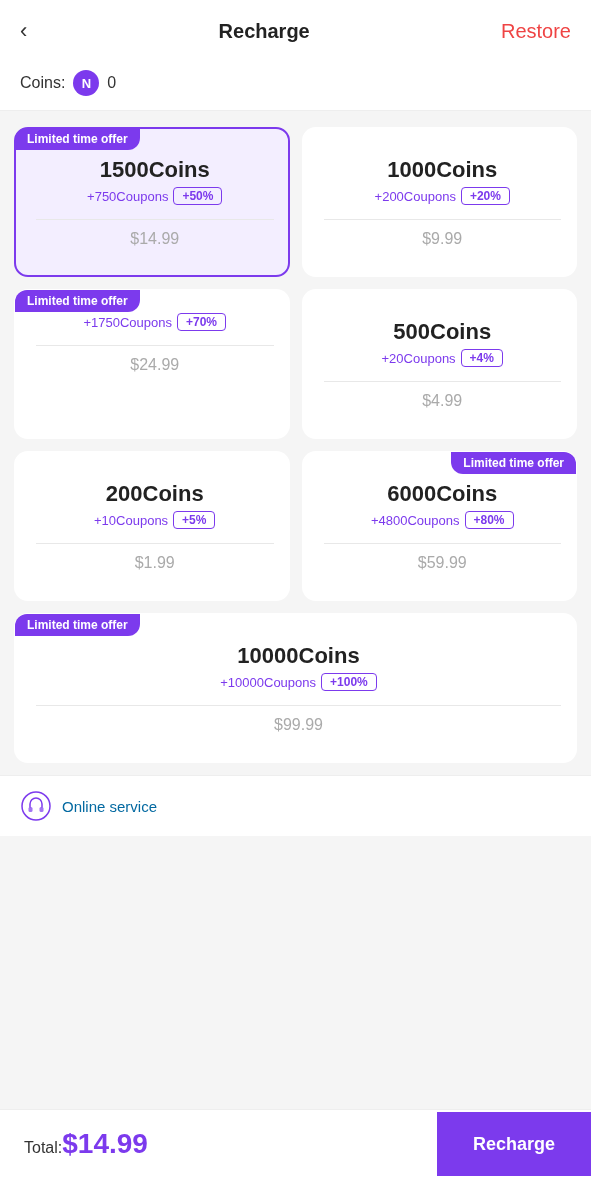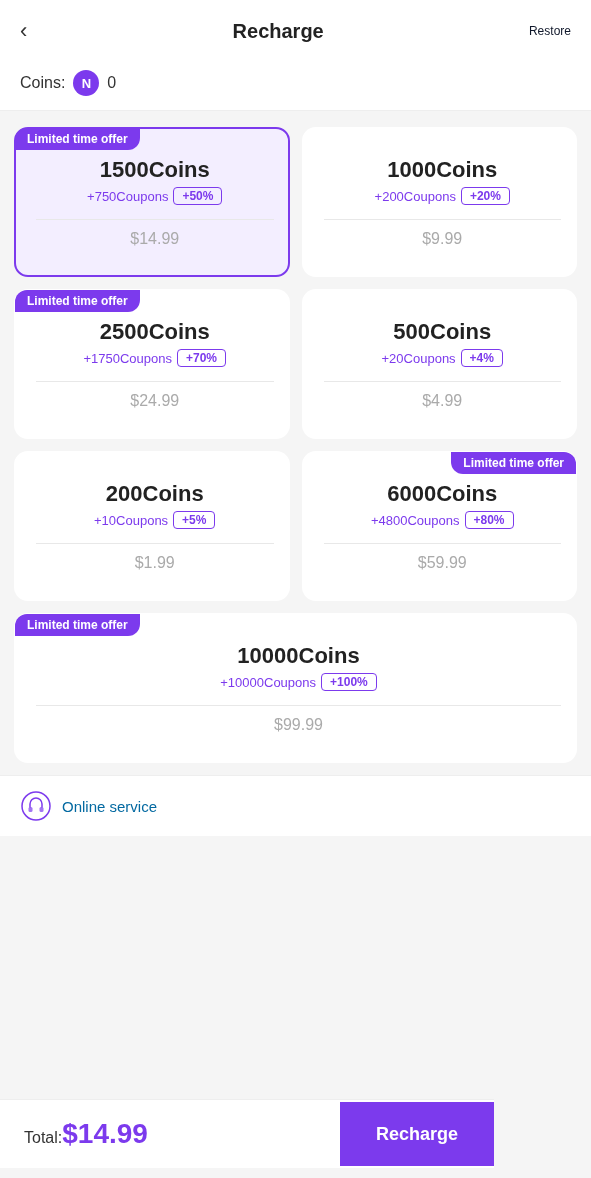--- a/index.html
+++ b/index.html
@@ -25,22 +25,22 @@
       font-size: 22px;
       color: #333;
       cursor: pointer;
     }
     .header-title {
       font-size: 20px;
       font-weight: 600;
       color: #222;
     }
     .header-restore {
-      font-size: 12px;
-      color: #0f172a;
+      font-size: 20px;
+      color: #ef4444;
       cursor: pointer;
     }
 
     
     .coins-bar {
       background: #fff;
       padding: 12px 20px 14px 20px;
       display: flex;
       align-items: center;
       gap: 8px;
@@ -173,22 +173,22 @@
       height: 32px;
     }
     .service-text {
       font-size: 15px;
       color: #0369a1;
     }
 
     
     .footer {
       position: fixed;
-      bottom: 10px;
-      width: 494px;
+      bottom: 0;
+      width: 591px;
       display: flex;
       align-items: center;
       background: #fff;
       border-top: 1px solid #eee;
     }
     .footer-total {
       flex: 1;
       padding: 18px 24px;
     }
     .total-label {
@@ -250,21 +250,20 @@
       <div class="pkg-coupons-row">
         <span class="pkg-coupons-text">+200Coupons</span>
         <span class="pkg-percent-badge">+20%</span>
       </div>
       <div class="pkg-divider"></div>
       <div class="pkg-price">$9.99</div>
     </div>
 
     <div class="pkg-card">
       <div class="badge-limited">Limited time offer</div>
-      <div class="pkg-coins">2500Coins</div>
       <div class="pkg-coupons-row">
         <span class="pkg-coupons-text">+1750Coupons</span>
         <span class="pkg-percent-badge">+70%</span>
       </div>
       <div class="pkg-divider"></div>
       <div class="pkg-price">$24.99</div>
     </div>
 
     <div class="pkg-card">
       <div class="pkg-coins">500Coins</div>

